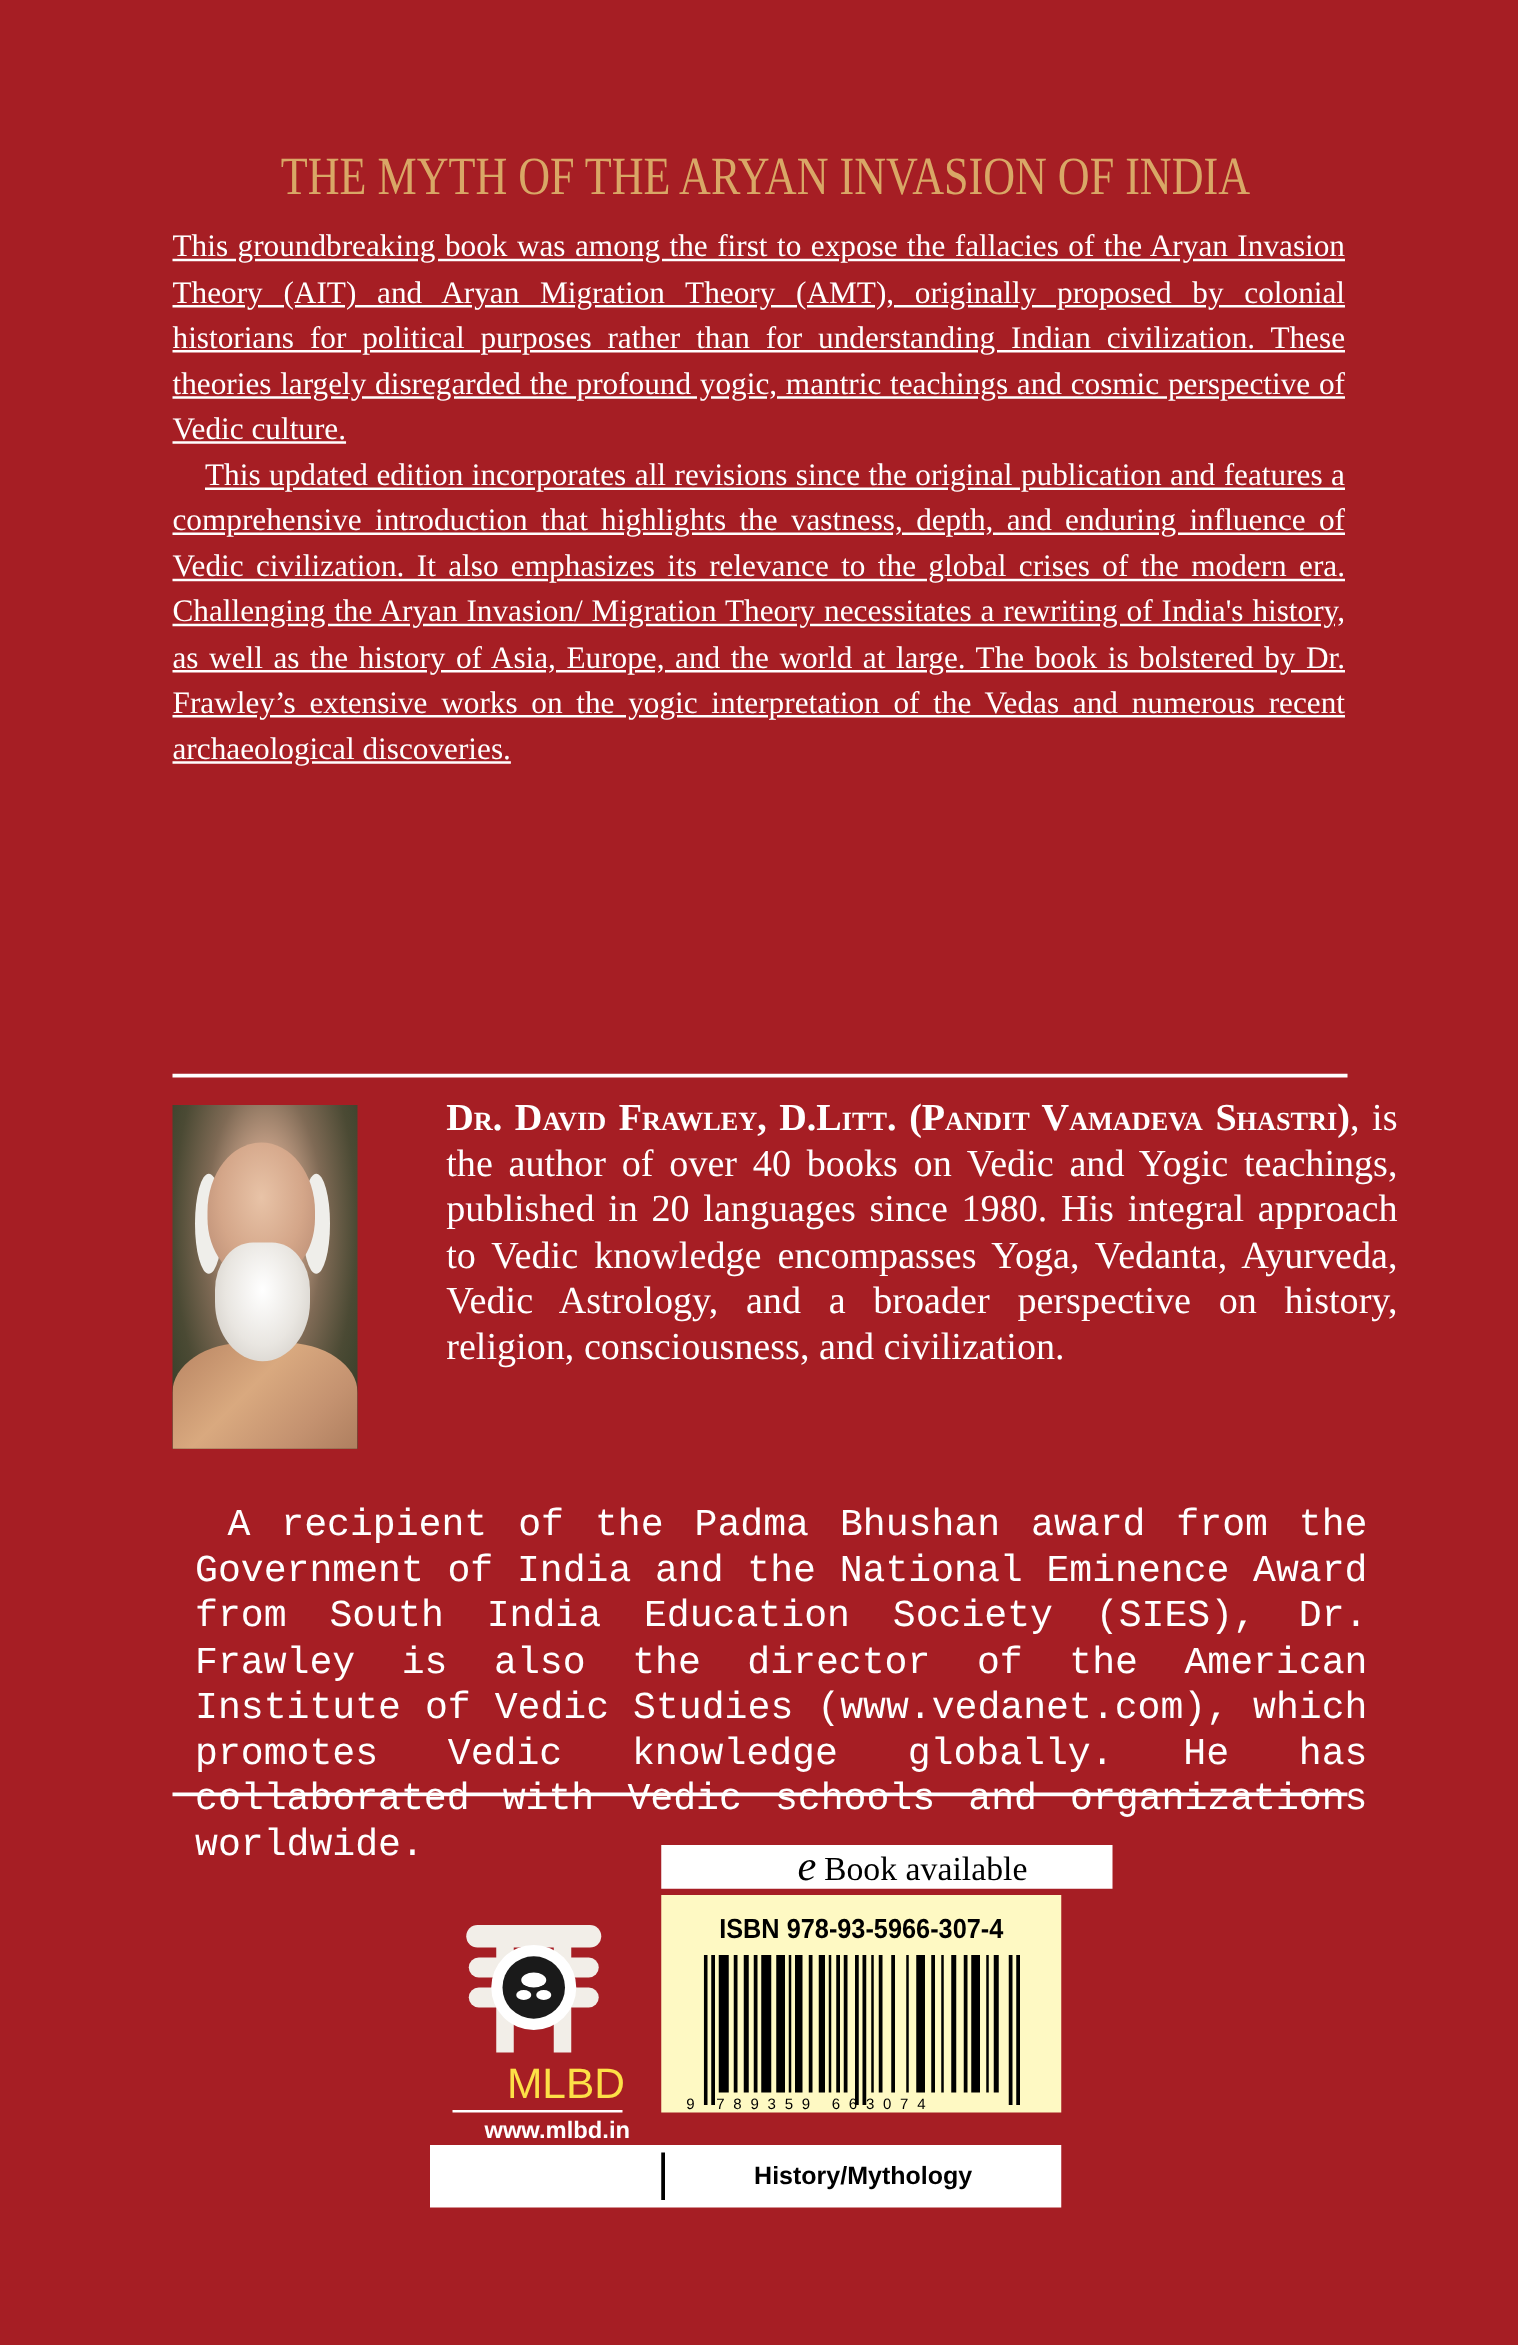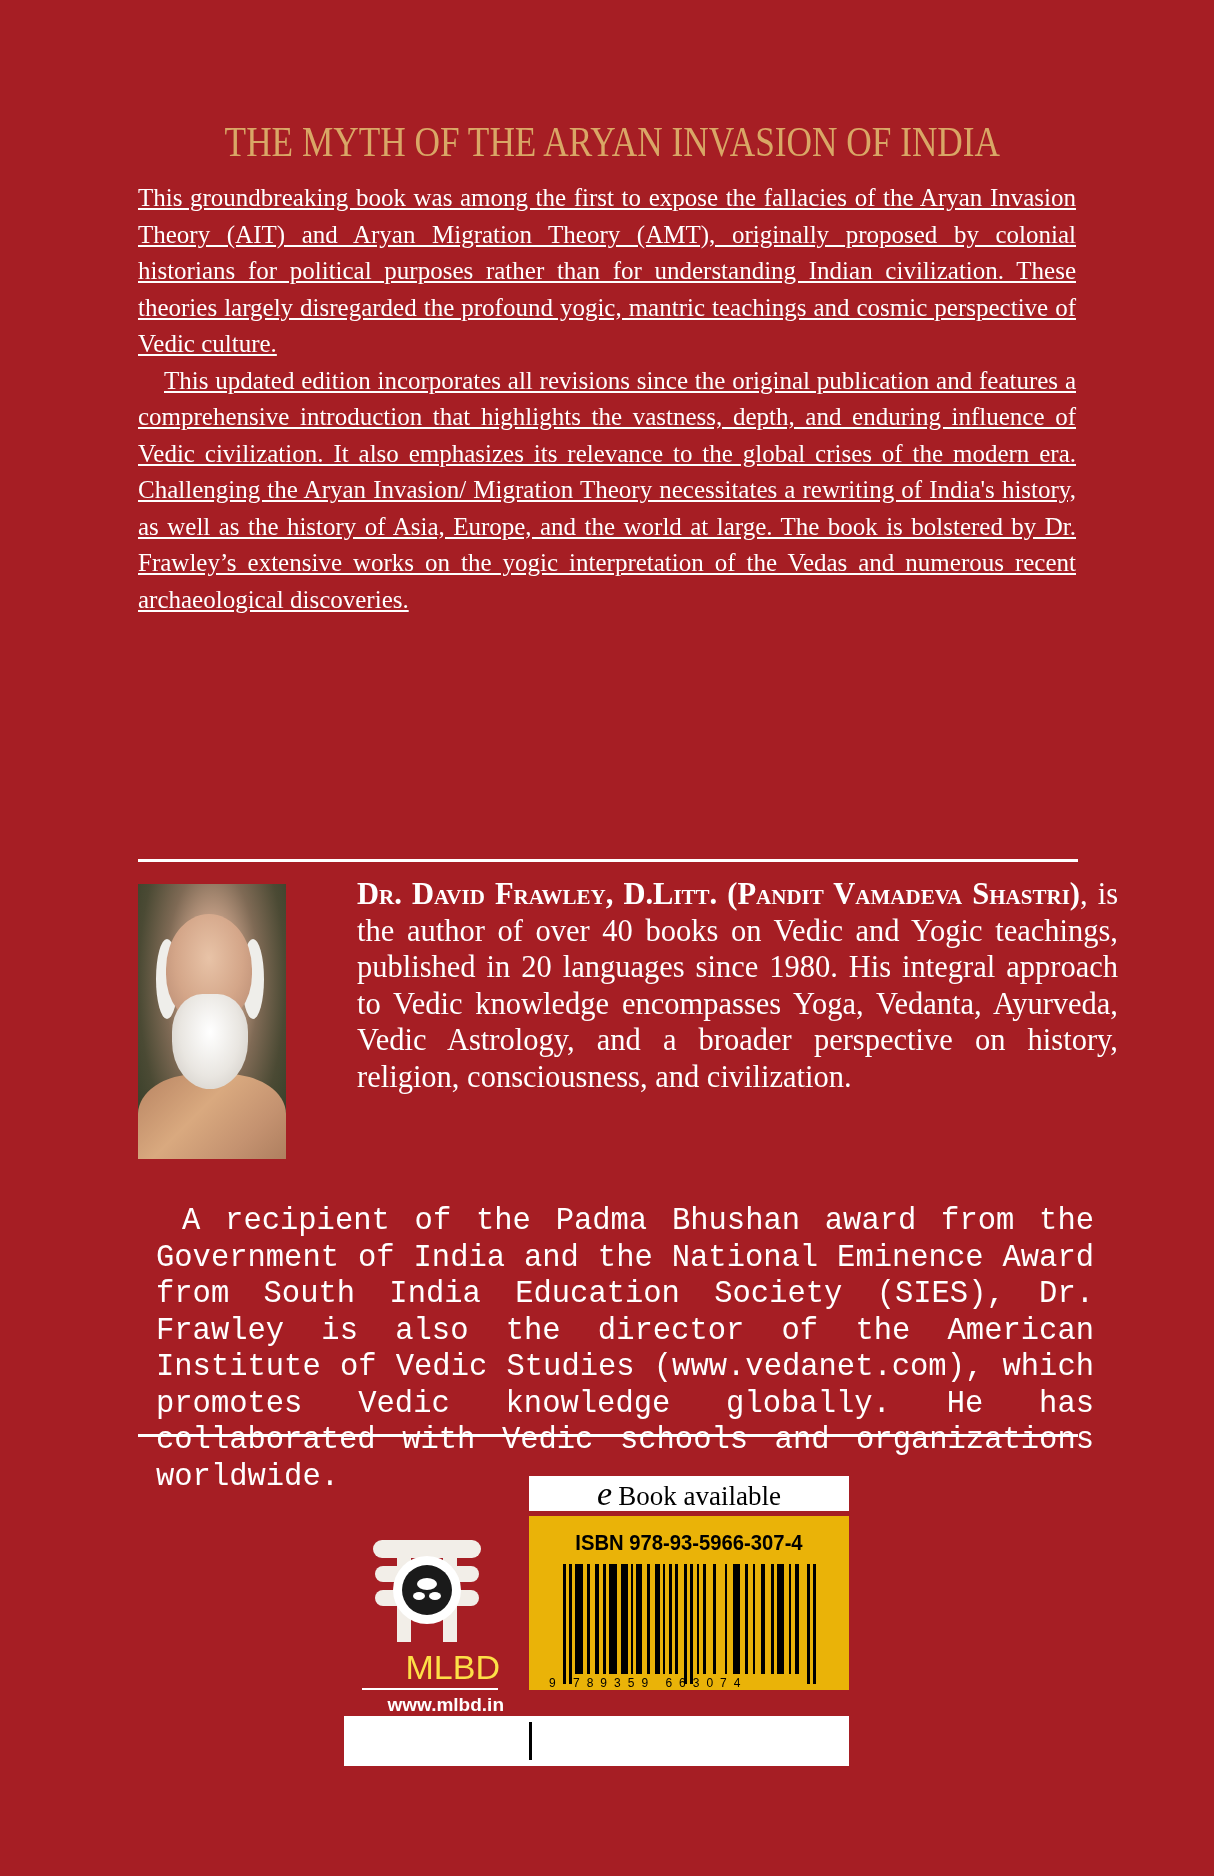--- a/index.html
+++ b/index.html
@@ -90,26 +90,26 @@
     }
     .site {
       position: absolute; left: 356px; top: 1692px; width: 148px; text-align: right;
       font-family: "Liberation Sans", sans-serif; font-weight: bold;
       font-size: 19px; color: #ffffff; line-height: 26px;
     }
     .ebook-box {
       position: absolute; left: 529px; top: 1476px; width: 320px; height: 35px;
       background: #ffffff; color: #000;
       text-align: center;
-      font-size: 27px; line-height: 35px;
+      font-size: 27px; line-height: 35px; padding-left: 41px;
     }
     .ebook-box .e { font-style: italic; font-size: 34px; margin-right: 6px; }
     .isbn-box {
       position: absolute; left: 529px; top: 1516px; width: 320px; height: 174px;
-      background: #eab308; color: #000;
+      background: #fef9c3; color: #000;
     }
     .isbn-text {
       position: absolute; left: 0; top: 14px; width: 100%; text-align: center;
       font-family: "Liberation Sans", sans-serif; font-weight: bold; font-size: 22px;
       transform: scaleX(0.92);
     }
     .barcode {
       position: absolute; left: 34px; top: 48px; width: 258px; height: 120px;
     }
     .barcode-digits {
@@ -219,15 +219,16 @@
           <rect x="232" y="0" width="4" height="110"></rect>
         <rect x="244" y="0" width="3" height="120"></rect>
           <rect x="250" y="0" width="3" height="120"></rect>
       </g>
     </svg>
     <div class="barcode-digits">9 789359 663074</div>
   </div>
 
   <div class="category-box">
     <div class="category-divider"></div>
+    <div class="category-text">History/Mythology</div>
   </div>
 
 </div>
 
 </body></html>

